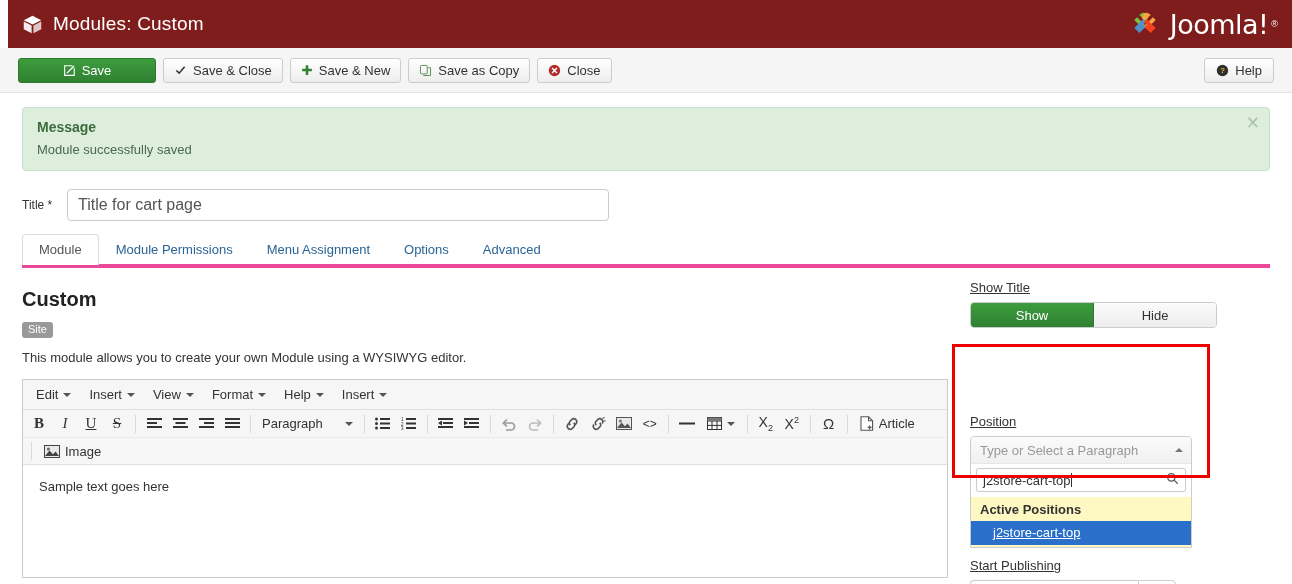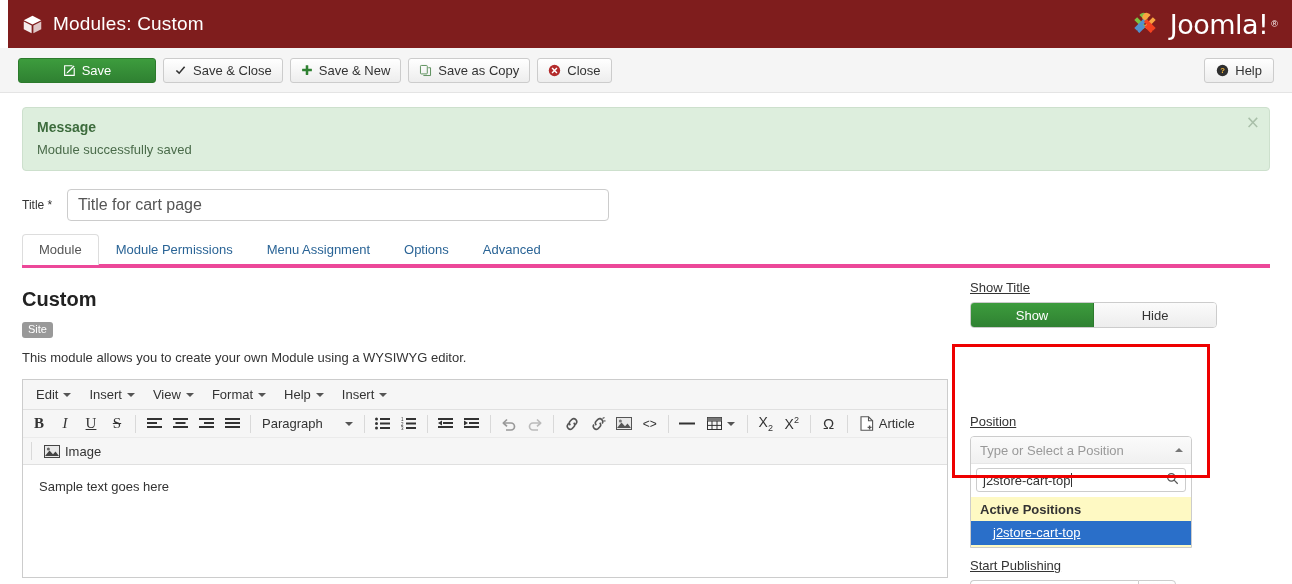--- a/index.html
+++ b/index.html
@@ -777,21 +777,21 @@
       </div>
     </div>
 
     <div id="red-box"></div>
 
     <div id="position-block">
       <div class="field-label">Position</div>
 
       <div id="position-dropdown">
         <div id="pos-toggle">
-          <span class="ph">Type or Select a Position</span>
+          <span class="ph">Type or Select a Paragraph</span>
           <i class="caret-up"></i>
         </div>
 
         <div id="pos-search-wrap">
           <div id="pos-search">
             <span class="val">j2store-cart-top</span>
             <span class="caret-text"></span>
             <span class="srch-ico">
               <svg width="13" height="13" viewBox="0 0 16 16" fill="none" stroke="#555" stroke-width="1.5">
                 <circle cx="6.6" cy="6.6" r="4.6"></circle>

